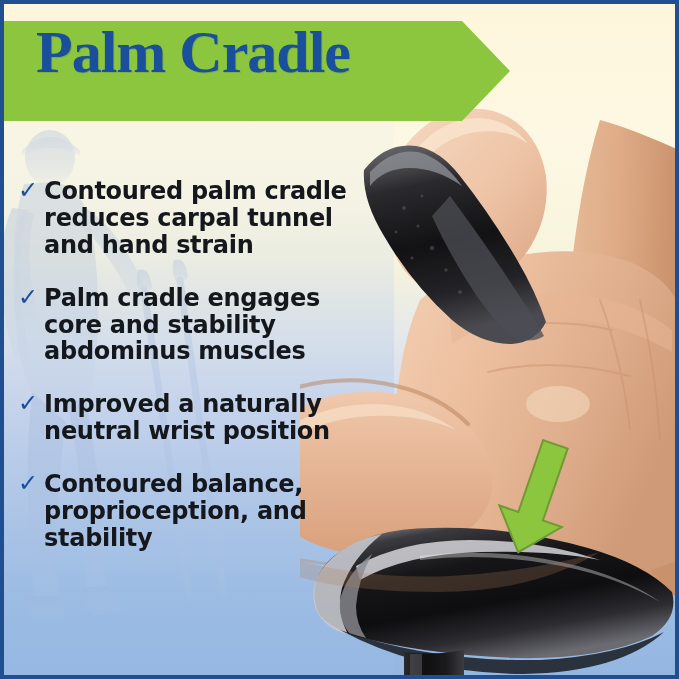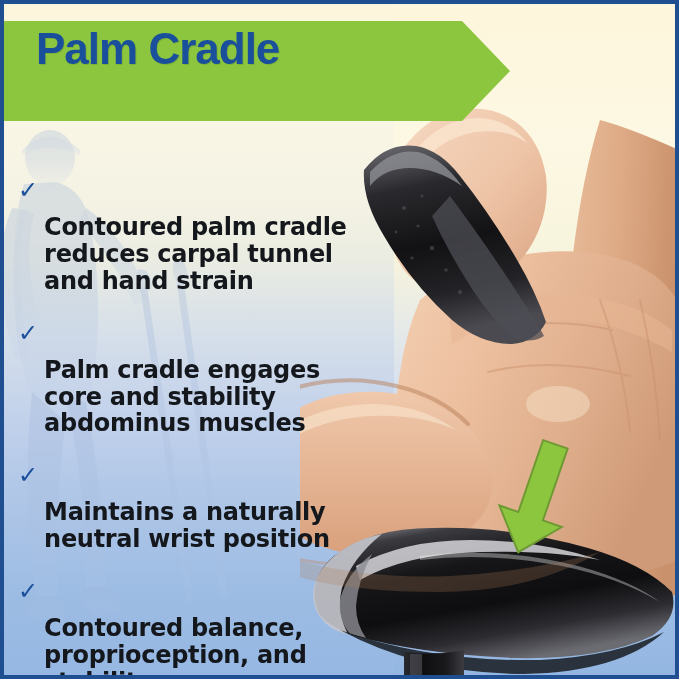--- a/index.html
+++ b/index.html
@@ -36,43 +36,42 @@
     box-sizing:border-box;pointer-events:none;z-index:60;
   }
   
   .silhouette{position:absolute;left:-6px;top:130px;width:330px;height:540px;opacity:.42;}
   
   .banner{
     position:absolute;left:0px;top:21px;width:520px;height:100px;z-index:20;
   }
   .banner svg{display:block;}
   .banner-title{
-    position:absolute;left:36px;top:24px;
-    font-size:44px;font-weight:bold;letter-spacing:-1px;
+    position:absolute;left:36px;top:18px;
+    font-size:60px;font-weight:bold;letter-spacing:-1px;
     color:#1a4f9c;z-index:21;white-space:nowrap;
     text-shadow:1px 1px 0 rgba(0,0,0,.10);
-    font-family:Liberation Sans, sans-serif;
+    font-family:Liberation Serif, serif;
   }
   
   .bullets{
     position:absolute;left:18px;top:178px;width:330px;z-index:25;
   }
   .bullet{
     display:flex;align-items:flex-start;margin-bottom:26px;
   }
   .check{
     color:#1a4f9c;font-size:24px;font-weight:bold;line-height:1.08;
     margin-right:6px;flex:0 0 auto;
     font-family:"DejaVu Sans", sans-serif;
   }
   .btext{
     font-size:24px;font-weight:bold;line-height:1.12;color:#14171c;
     font-family:"DejaVu Sans", sans-serif;
     letter-spacing:-0.3px;
-    margin-top:36px;
   }
   
   .photo{position:absolute;left:300px;top:0;width:379px;height:679px;z-index:15;}
   
   .arrow{position:absolute;left:484px;top:438px;width:110px;height:120px;z-index:40;}
 </style>
 </head>
 <body>
 
 <div id="stage">
@@ -277,21 +276,21 @@
       <span class="btext">Contoured palm cradle reduces carpal tunnel and hand strain</span>
     </div>
 
     <div class="bullet">
       <span class="check">✓</span>
       <span class="btext">Palm cradle engages core and stability abdominus muscles</span>
     </div>
 
     <div class="bullet">
       <span class="check">✓</span>
-      <span class="btext">Maintains a naturally neutral wrist position</span>
+      <span class="btext">Improved a naturally neutral wrist position</span>
     </div>
 
     <div class="bullet">
       <span class="check">✓</span>
       <span class="btext">Contoured balance, proprioception, and stability</span>
     </div>
 
   </div>
 
   <div class="arrow">

